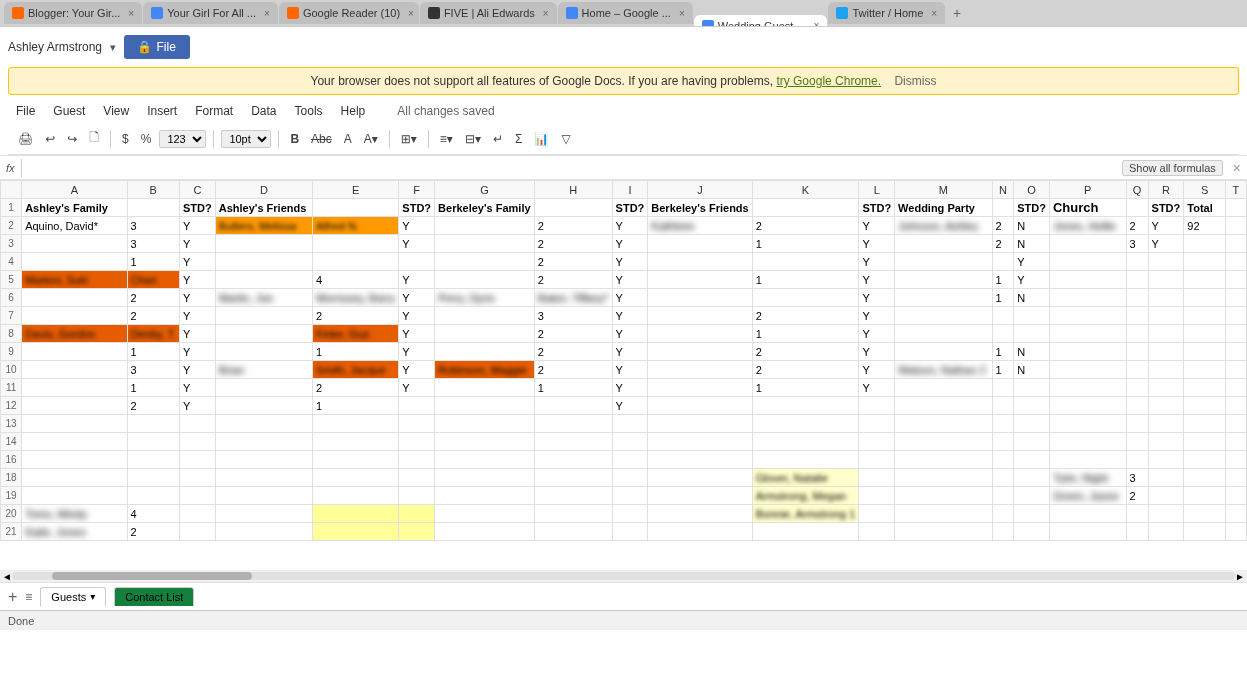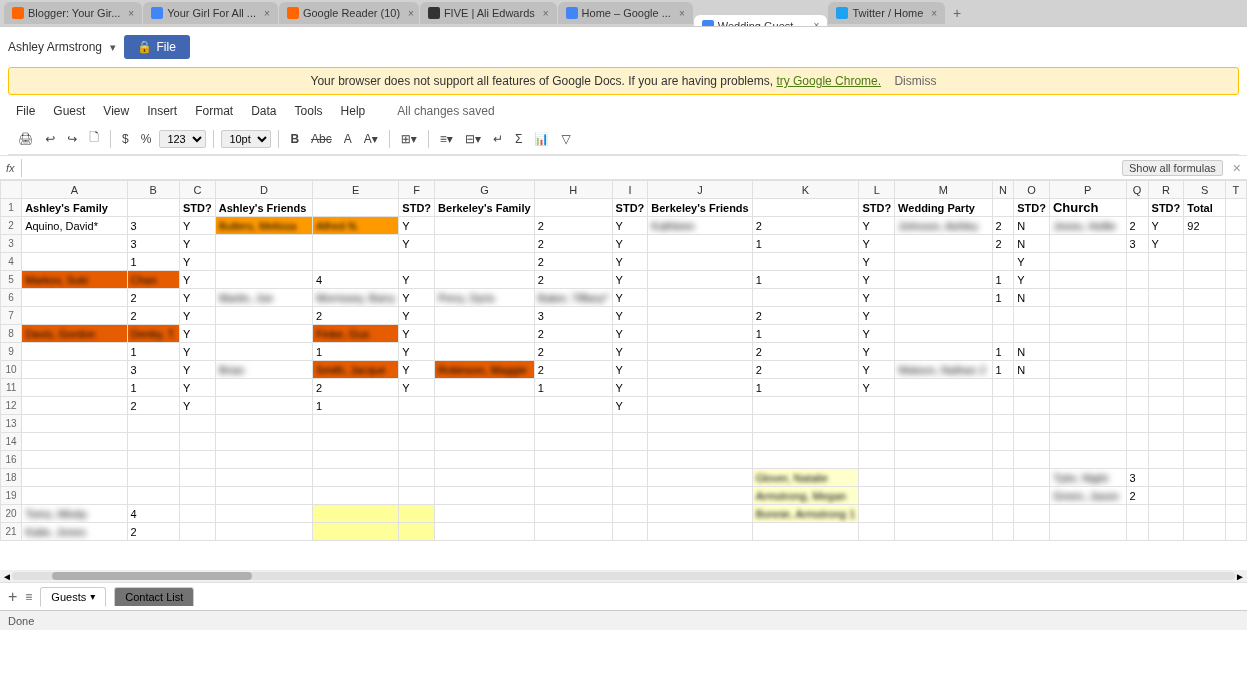--- a/index.html
+++ b/index.html
@@ -55,21 +55,21 @@
     .close-btn-small { color: #999; cursor: pointer; font-size: 14px; margin-left: 4px; }
 
     table.grid { border-collapse: collapse; font-size: 11px; table-layout: fixed; }
     table.grid th, table.grid td { border: 1px solid #e0e0e0; padding: 0 3px; height: 18px; white-space: nowrap; overflow: hidden; }
     table.grid th { background: #f8f8f8; color: #333; font-weight: normal; text-align: center; position: sticky; top: 0; z-index: 2; }
     table.grid td { vertical-align: middle; cursor: cell; }
     .row-header { background: #f8f8f8; text-align: center; width: 24px; font-size: 10px; color: #666; position: sticky; left: 0; z-index: 1; border: 1px solid #e0e0e0; }
 
     
     .bottom-bar { display: flex; align-items: center; border-top: 1px solid #e0e0e0; height: 28px; padding: 0 8px; gap: 8px; background: #fff; }
-    .sheet-tab { padding: 3px 10px; font-size: 11px; border: 1px solid #ccc; border-bottom: none; border-radius: 3px 3px 0 0; cursor: pointer; background: #737373; display: flex; align-items: center; gap: 4px; }
+    .sheet-tab { padding: 3px 10px; font-size: 11px; border: 1px solid #ccc; border-bottom: none; border-radius: 3px 3px 0 0; cursor: pointer; background: #15803d; display: flex; align-items: center; gap: 4px; }
     .sheet-tab.active { background: #fff; border-bottom: 1px solid #fff; }
     .add-sheet { font-size: 16px; color: #666; cursor: pointer; }
     .sheet-list-btn { font-size: 12px; color: #666; cursor: pointer; }
 
     
     .status-bar { height: 20px; background: #f1f1f1; border-top: 1px solid #ccc; display: flex; align-items: center; padding: 0 8px; font-size: 11px; color: #555; }
 
     
     .h-scroll { height: 12px; background: #f0f0f0; display: flex; align-items: center; padding: 0 2px; }
     .h-scroll-track { flex: 1; height: 8px; background: #e0e0e0; border-radius: 4px; position: relative; }

